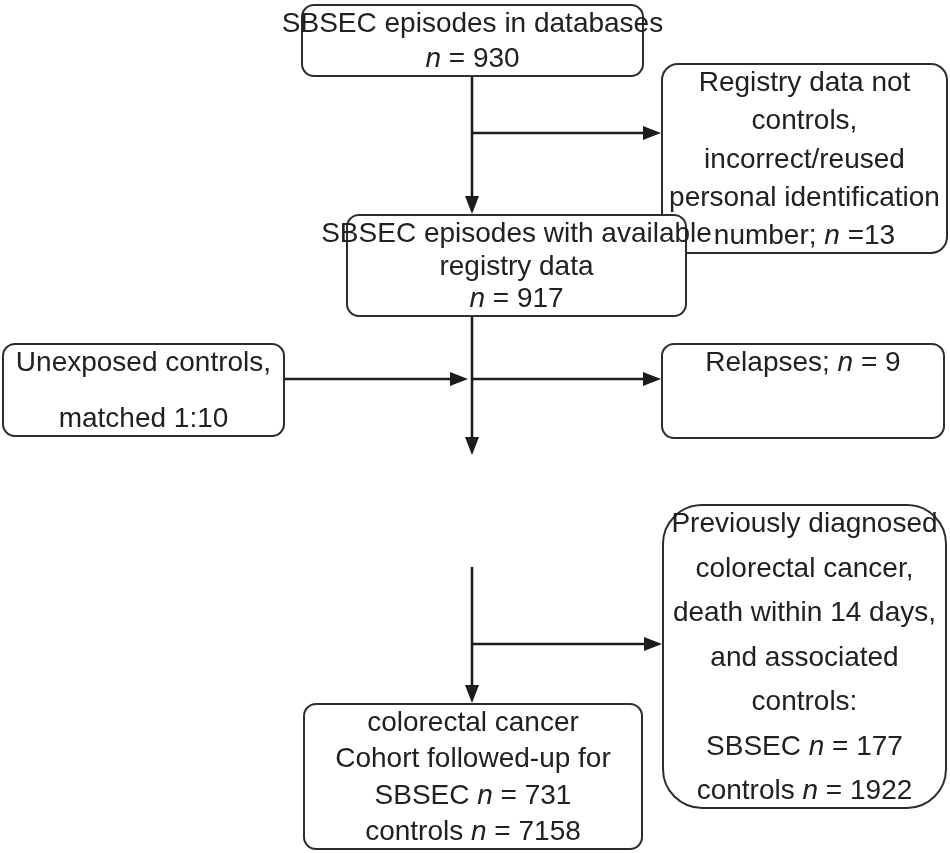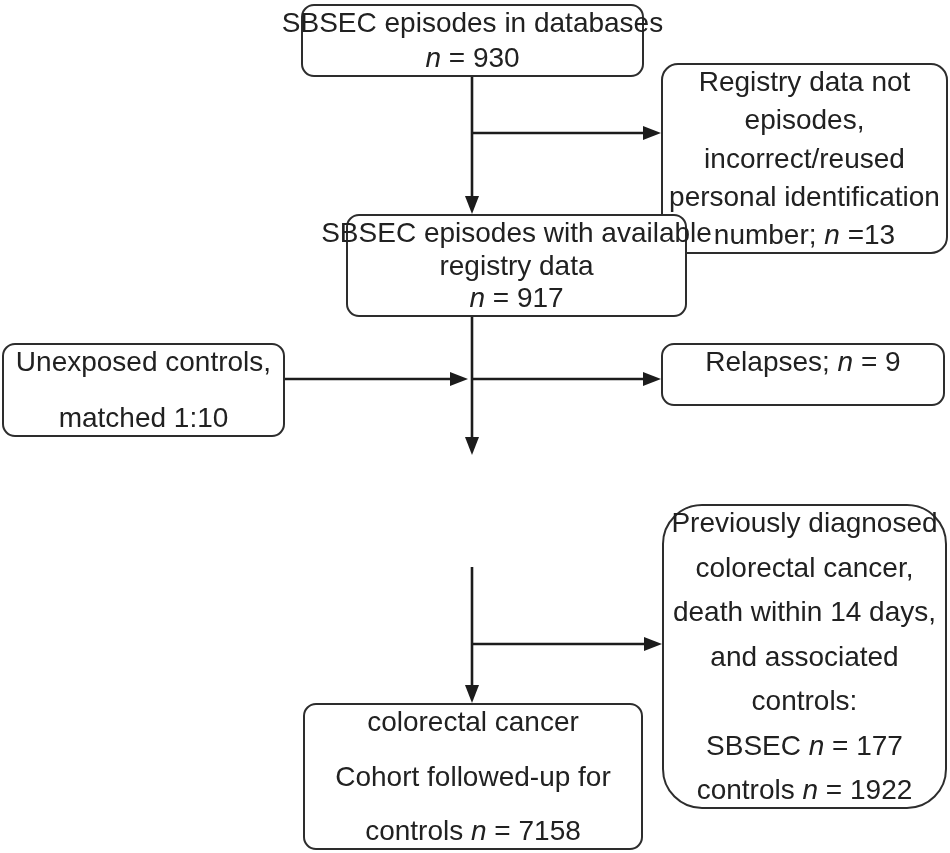--- a/index.html
+++ b/index.html
@@ -38,21 +38,21 @@
     box-sizing: border-box;
     padding: 2px 6px;
   }
   .box .line { white-space: pre; }
   .it { font-style: italic; }
 
   #box-sbsec-episodes-in-databases      { left: 301px; top: 4px;   width: 343px; height: 73px; }
   #box-registry-data-not-available      { left: 661px; top: 63px;  width: 287px; height: 191px; border-radius: 17px; }
   #box-sbsec-episodes-available-registry{ left: 302px; top: 214px; width: 341px; height: 103px; margin-left: 44px; }
   #box-unexposed-controls               { left: 2px;   top: 343px; width: 283px; height: 94px; }
-  #box-relapses                         { left: 661px; top: 343px; width: 284px; height: 63px; }
+  #box-relapses                         { left: 661px; top: 343px; width: 284px; height: 96px; }
   #box-complete-cohort                  { left: 303px; top: 455px; width: 340px; height: 112px; }
   #box-previously-diagnosed-exclusions  { left: 662px; top: 504px; width: 285px; height: 305px; border-radius: 40px; }
   #box-cohort-followed-up               { left: 303px; top: 703px; width: 340px; height: 147px; }
 </style>
 </head>
 <body>
 
 <div class="canvas">
 
   <svg class="arrows" viewBox="0 0 950 853" xmlns="http://www.w3.org/2000/svg">
@@ -77,21 +77,21 @@
     <line x1="471" y1="644" x2="644" y2="644" stroke="#1c1c1c" stroke-width="2.6" marker-end="url(#ah)"></line>
   </svg>
 
   <div class="box" id="box-sbsec-episodes-in-databases">
       <div class="line"><span>SBSEC episodes in databases</span></div>
       <div class="line"><span class="it">n</span><span> = 930</span></div>
     </div>
 
   <div class="box" id="box-registry-data-not-available">
       <div class="line"><span>Registry data not</span></div>
-      <div class="line"><span>episodes,</span></div>
+      <div class="line"><span>controls,</span></div>
       <div class="line"><span>incorrect/reused</span></div>
       <div class="line"><span>personal identification</span></div>
       <div class="line"><span>number; </span><span class="it">n</span><span> =13</span></div>
     </div>
 
   <div class="box" id="box-sbsec-episodes-available-registry">
       <div class="line"><span>SBSEC episodes with available</span></div>
       <div class="line"><span>registry data</span></div>
       <div class="line"><span class="it">n</span><span> = 917</span></div>
     </div>
@@ -112,16 +112,17 @@
       <div class="line"><span>death within 14 days,</span></div>
       <div class="line"><span>and associated</span></div>
       <div class="line"><span>controls:</span></div>
       <div class="line"><span>SBSEC </span><span class="it">n</span><span> = 177</span></div>
       <div class="line"><span>controls </span><span class="it">n</span><span> = 1922</span></div>
     </div>
 
   <div class="box" id="box-cohort-followed-up">
       <div class="line"><span>colorectal cancer</span></div>
       <div class="line"><span>Cohort followed-up for</span></div>
+      <div class="line"><span>SBSEC </span><span class="it">n</span><span> = 731</span></div>
       <div class="line"><span>controls </span><span class="it">n</span><span> = 7158</span></div>
     </div>
 
 </div>
 
 </body></html>

